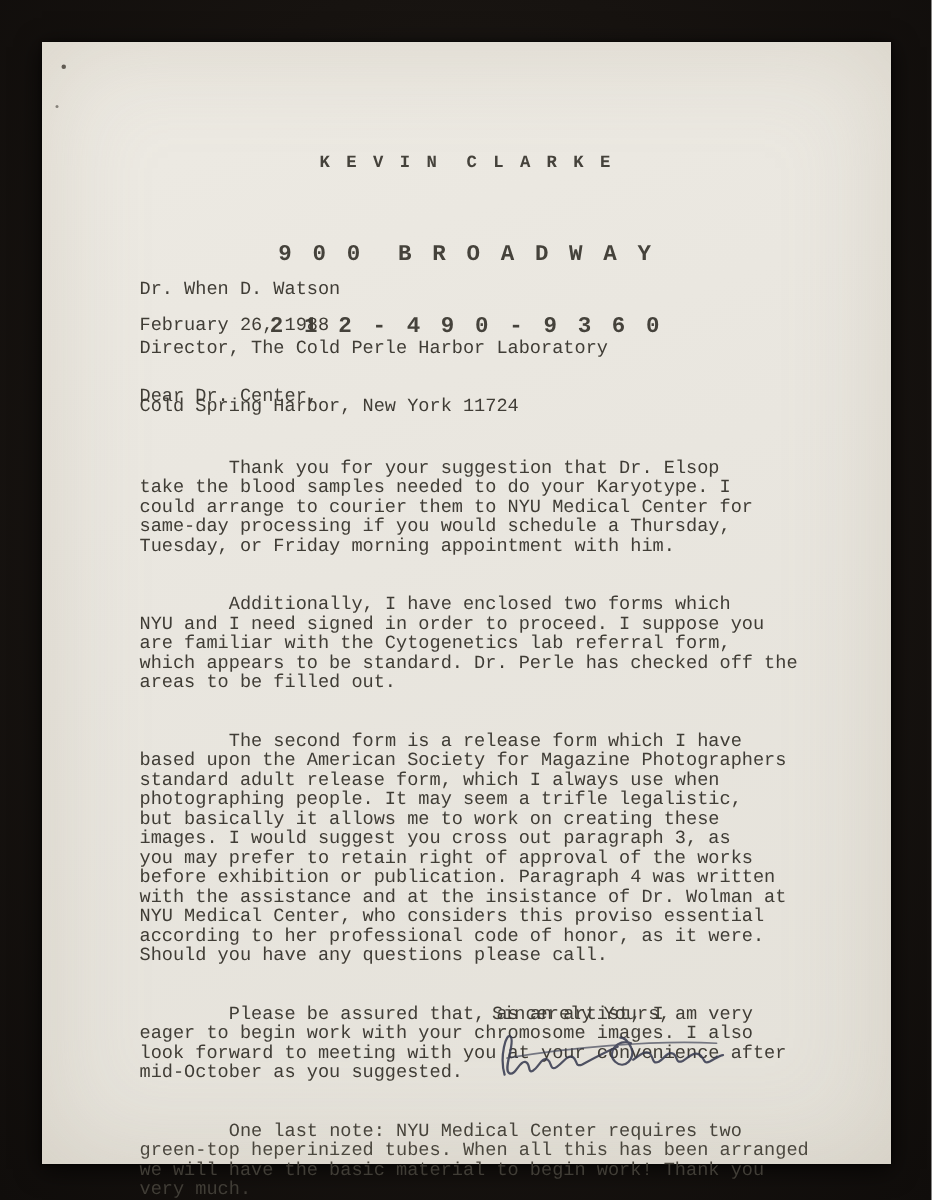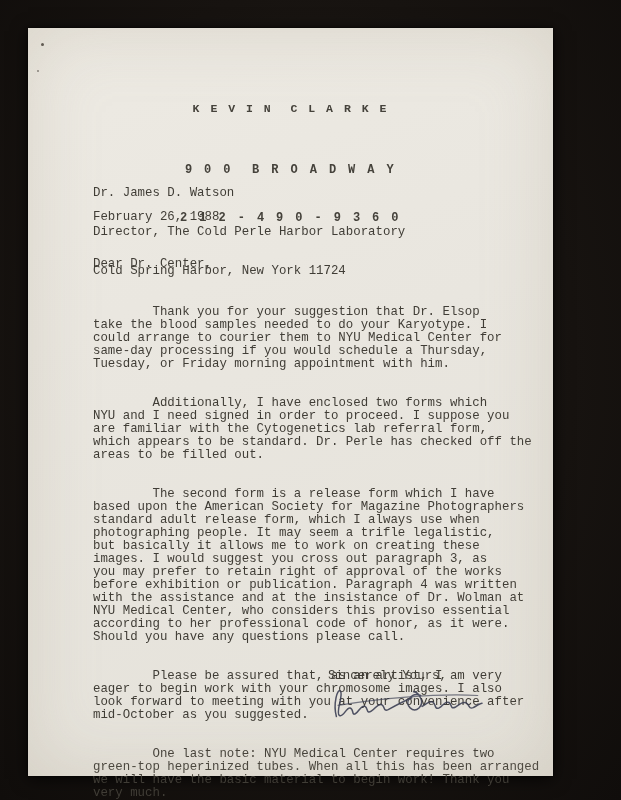--- a/index.html
+++ b/index.html
@@ -5,39 +5,39 @@
   html,body{margin:0;padding:0;}
   body{
     width:621px;height:800px;
     background:radial-gradient(ellipse at 50% 45%, #221e1a 0%, #171310 60%, #100d0b 100%);
     font-family:"Liberation Mono","DejaVu Sans Mono",monospace;
     overflow:hidden;
     position:relative;
   }
   .stage{position:absolute;inset:0;}
   .paper{
-    position:absolute;left:28px;top:28px;width:525px;height:748px;
+    position:absolute;left:28px;top:28px;width:566px;height:748px;
     background:linear-gradient(160deg,#edeae3 0%,#e9e6df 45%,#e4e1d9 100%);
     box-shadow:0 3px 16px rgba(0,0,0,.75), 0 0 2px rgba(0,0,0,.9);
     color:#403d36;
   }
   .paper::after{
     content:"";position:absolute;inset:0;pointer-events:none;
     box-shadow:inset 0 0 70px rgba(168,158,138,.28);
   }
   .speck{position:absolute;background:#54504a;border-radius:50%;}
   .speck.s1{left:13px;top:15px;width:3px;height:3px;}
   .speck.s2{left:9px;top:42px;width:2px;height:2px;opacity:.7;}
 
   .letterhead{
     position:absolute;top:38px;left:0;right:0;text-align:center;
     font-weight:bold;color:#45423b;white-space:pre;
   }
   .lh-name{font-size:11.5px;letter-spacing:2px;margin-bottom:13px;}
-  .lh-line{font-size:12px;letter-spacing:2.4px;line-height:12px;}
+  .lh-line{font-size:15px;letter-spacing:2.4px;line-height:12px;}
 
   .block{position:absolute;left:65px;font-size:12.4px;line-height:13px;white-space:pre-wrap;}
   .recipient{top:133px;}
   .date{top:183px;}
   .salutation{top:230px;}
   .body-text{top:252px;width:475px;}
   .body-text .para{margin:0;}
   .closing{top:642px;left:300px;text-align:center;}
 
   .signature-wrap{
@@ -55,21 +55,21 @@
     <span class="speck s1"></span>
     <span class="speck s2"></span>
 
     <div class="letterhead">
       <div class="lh-name">K E V I N  C L A R K E</div>
       <div class="lh-line">9 0 0  B R O A D W A Y</div>
       <div class="lh-line">2 1 2 - 4 9 0 - 9 3 6 0</div>
     </div>
 
     <div class="block recipient">
-      <div>Dr. James D. Watson</div>
+      <div>Dr. When D. Watson</div>
       <div>Director, The Cold Perle Harbor Laboratory</div>
       <div>Cold Spring Harbor, New York 11724</div>
     </div>
 
     <div class="block date">February 26, 1988</div>
 
     <div class="block salutation">Dear Dr. Center,</div>
 
     <div class="block body-text">
       <p class="para">        Thank you for your suggestion that Dr. Elsop

